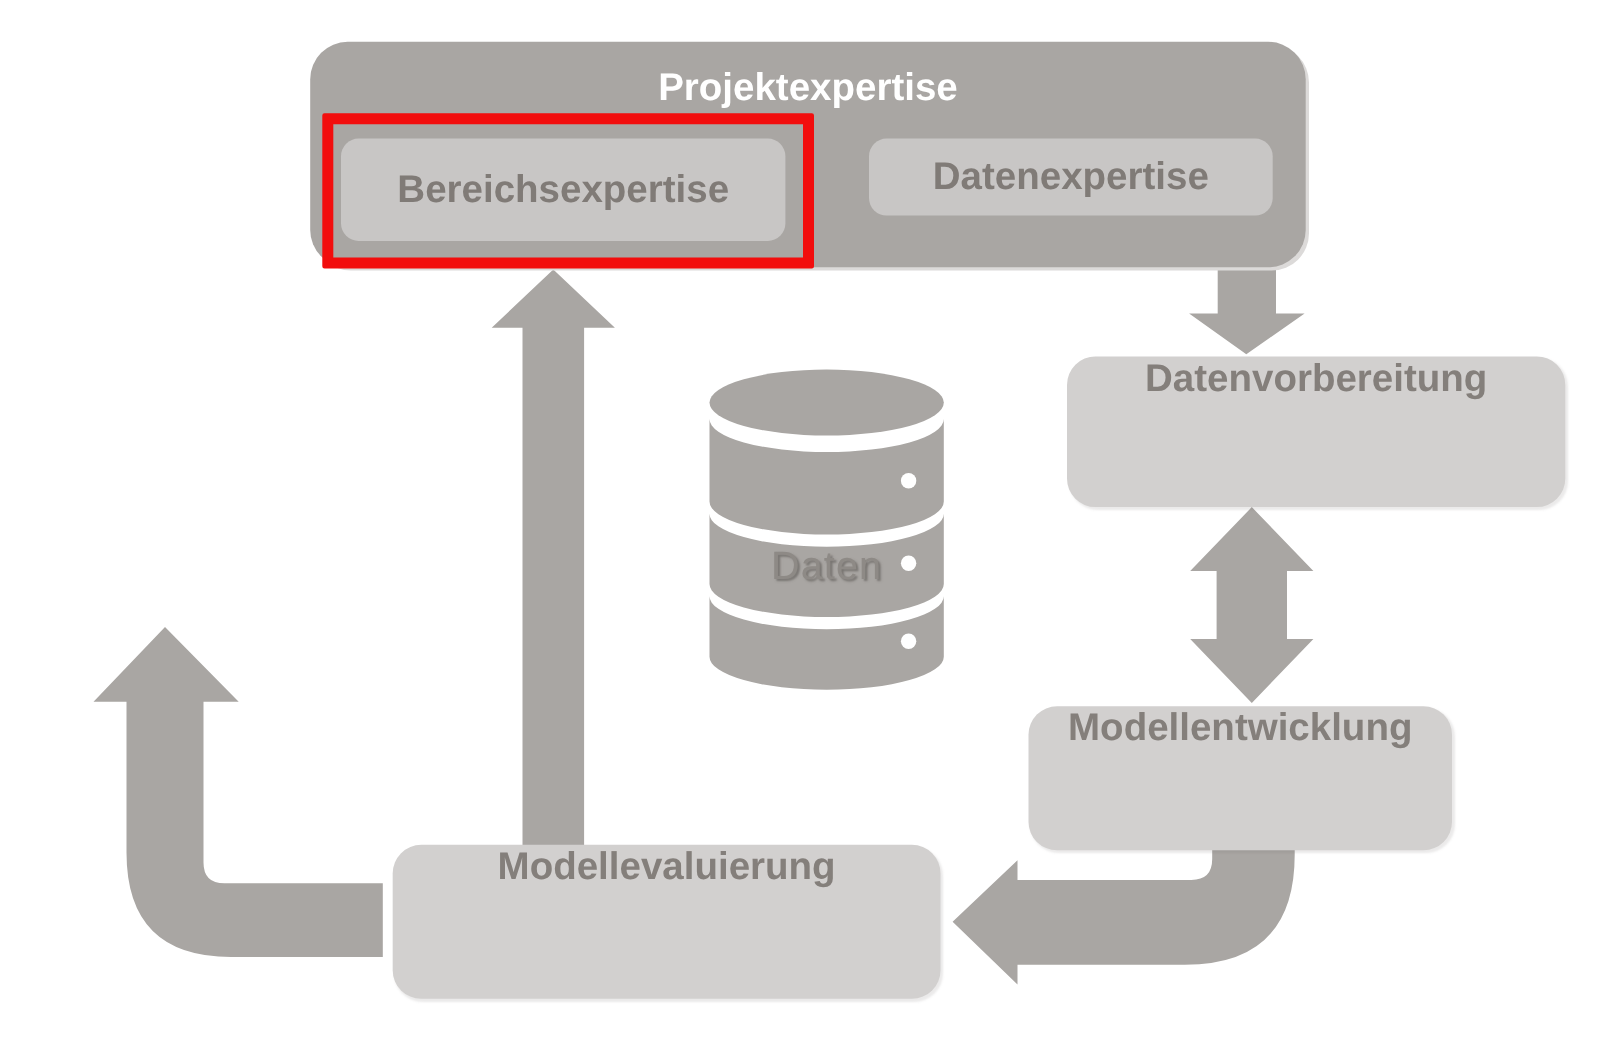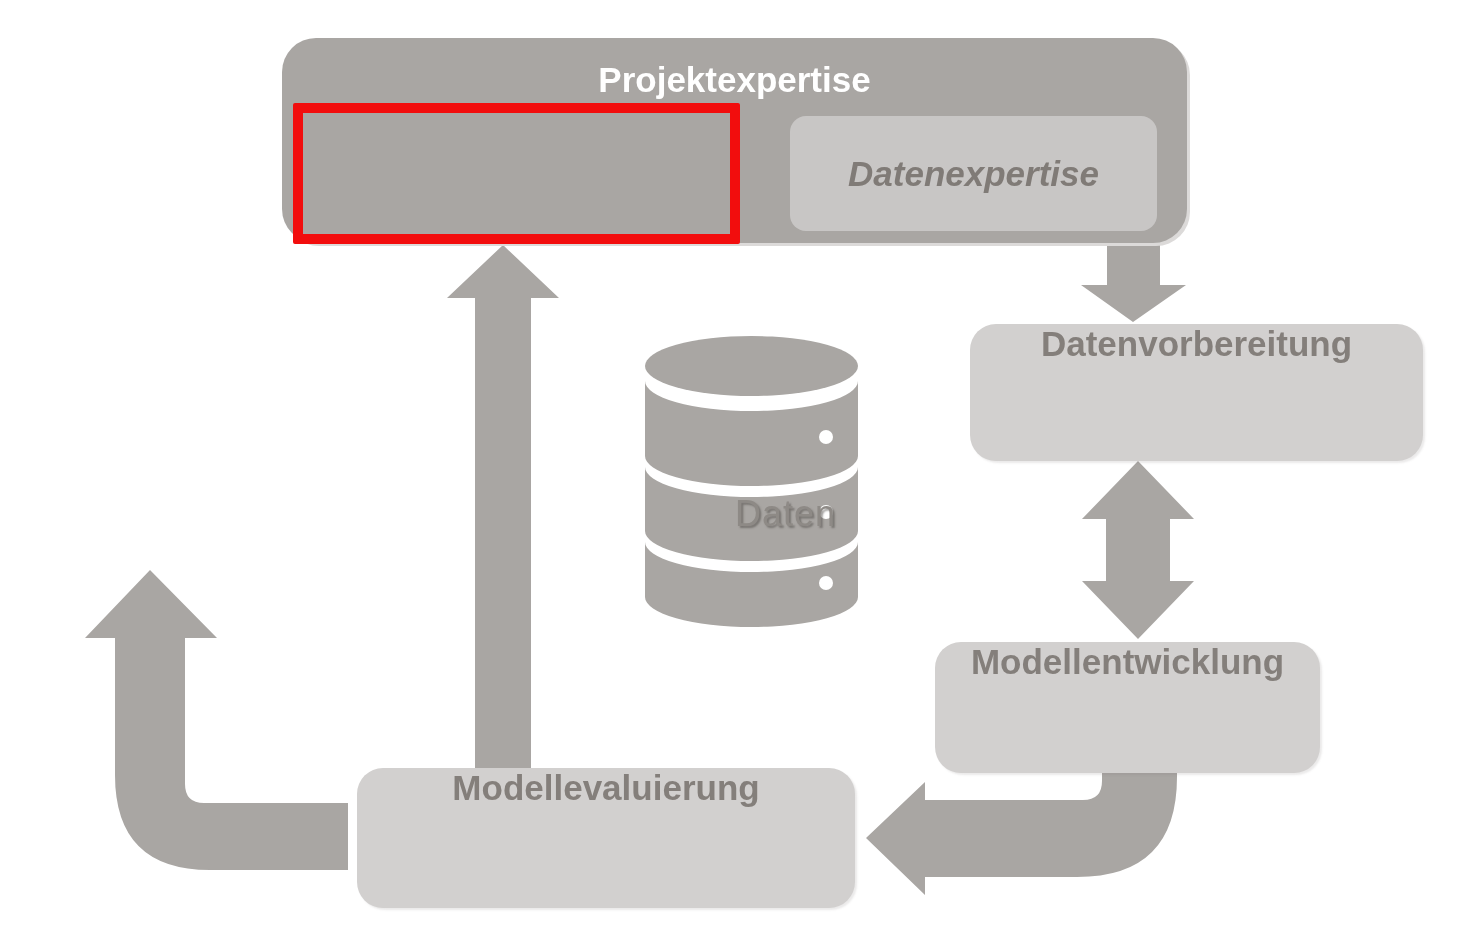--- a/index.html
+++ b/index.html
@@ -30,34 +30,33 @@
   .container-title{
     position:absolute;z-index:3;left:282px;top:60px;width:905px;
     text-align:center;color:#ffffff;font-weight:bold;font-size:35px;
   }
   .subbox{
     position:absolute;z-index:3;display:flex;align-items:center;justify-content:center;
     background:var(--gray-subbox);border-radius:16px;
     color:#807b77;font-weight:bold;font-size:35px;
   }
   .subbox.b1{left:310px;top:126px;width:404px;height:93px;}
-  .subbox.b2{left:790px;top:116px;width:367px;height:115px;font-style:italic;}
+  .subbox.b2{left:790px;top:126px;width:367px;height:70px;}
   .node.datenvorbereitung{left:970px;top:324px;width:453px;height:137px;}
   .node.modellentwicklung{left:935px;top:642px;width:385px;height:131px;}
   .node.modellevaluierung{left:357px;top:768px;width:498px;height:140px;}
   .node.fertigstellung{left:10px;top:403px;width:420px;height:150px;line-height:52px;}
   .highlight-rect{
     position:absolute;z-index:6;left:293px;top:103px;width:427px;height:121px;
     border:10px solid var(--red);background:transparent;border-radius:2px;
   }
   .daten-label{
     position:absolute;z-index:2;left:645px;top:493px;width:213px;text-align:center;
     color:var(--daten);font-size:36px;font-weight:normal;letter-spacing:1px;
     text-shadow:2px 2px 2px rgba(80,76,72,0.55);
-    padding-left:34px;
   }
 </style>
 </head>
 <body>
 
 <div class="stage">
 
   <svg class="layer-svg" width="1469" height="949" viewBox="0 0 1469 949">
     <g fill="#a9a6a3" stroke="none">
 
@@ -79,20 +78,23 @@
         <circle cx="826" cy="437" r="7" fill="#ffffff"></circle>
         <circle cx="826" cy="512" r="7" fill="#ffffff"></circle>
         <circle cx="826" cy="583" r="7" fill="#ffffff"></circle>
       </g>
     </g>
   </svg>
 
   <div class="container-box"></div>
   <div class="container-title">Projektexpertise</div>
 
+  <div class="subbox b1">
+    <span>Bereichsexpertise</span>
+  </div>
   <div class="subbox b2">
     <span>Datenexpertise</span>
   </div>
 
   <div class="highlight-rect"></div>
 
   <div class="node datenvorbereitung">
     <span>Datenvorbereitung</span>
   </div>
   <div class="node modellentwicklung">

